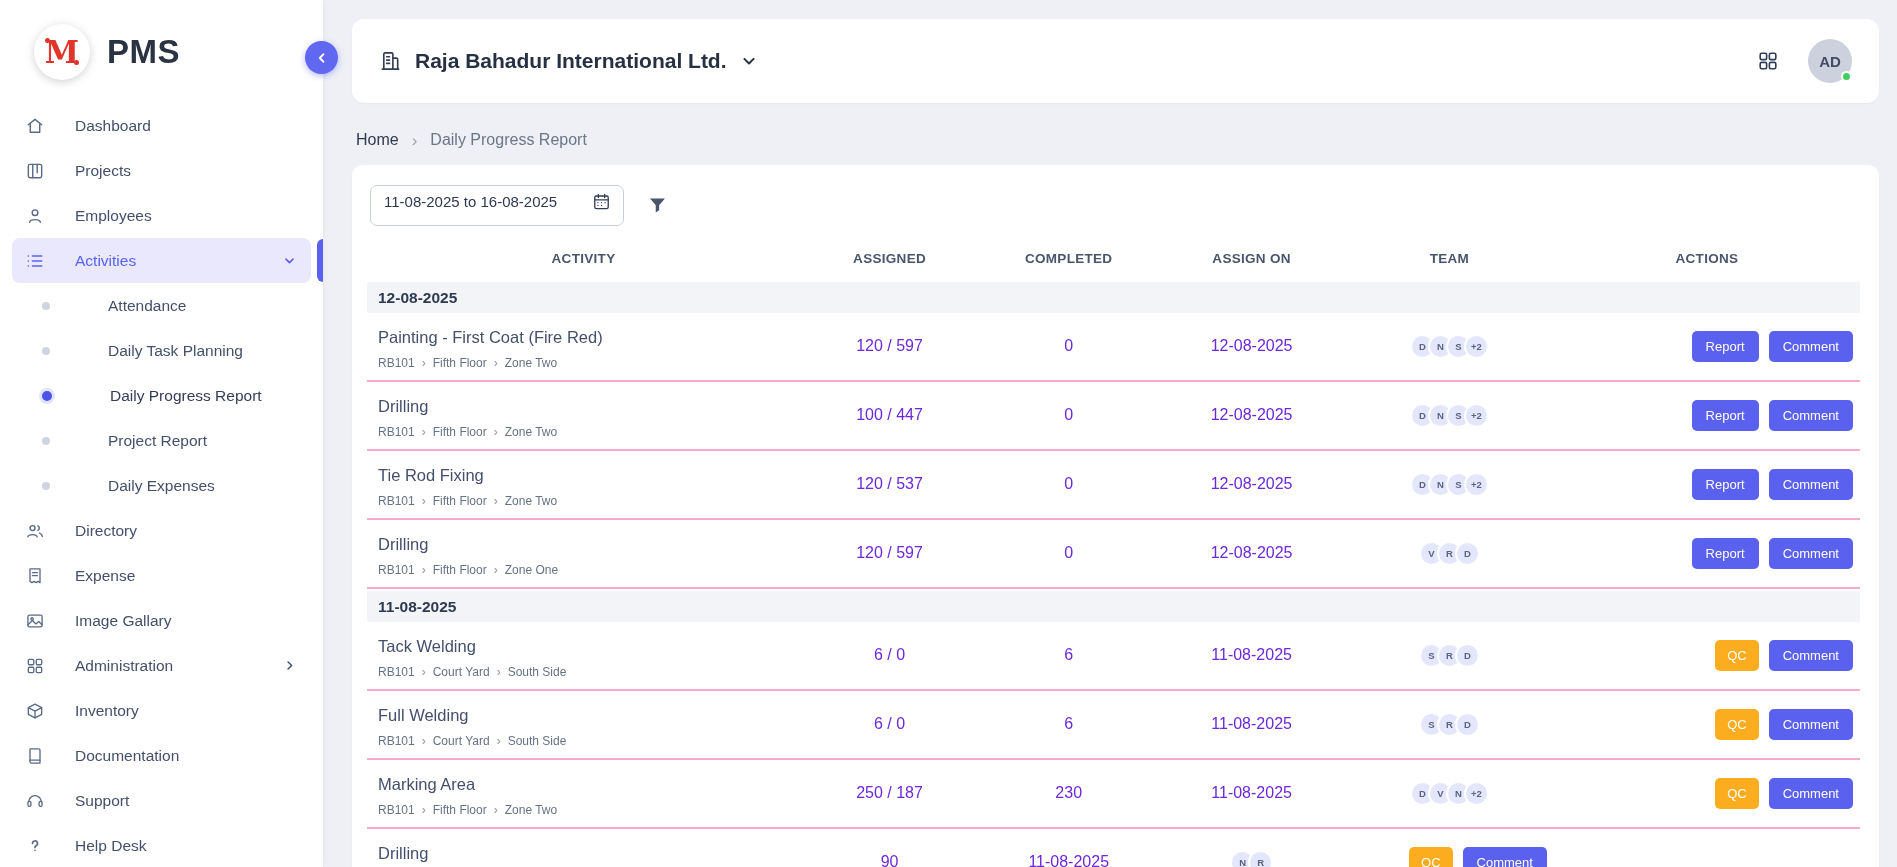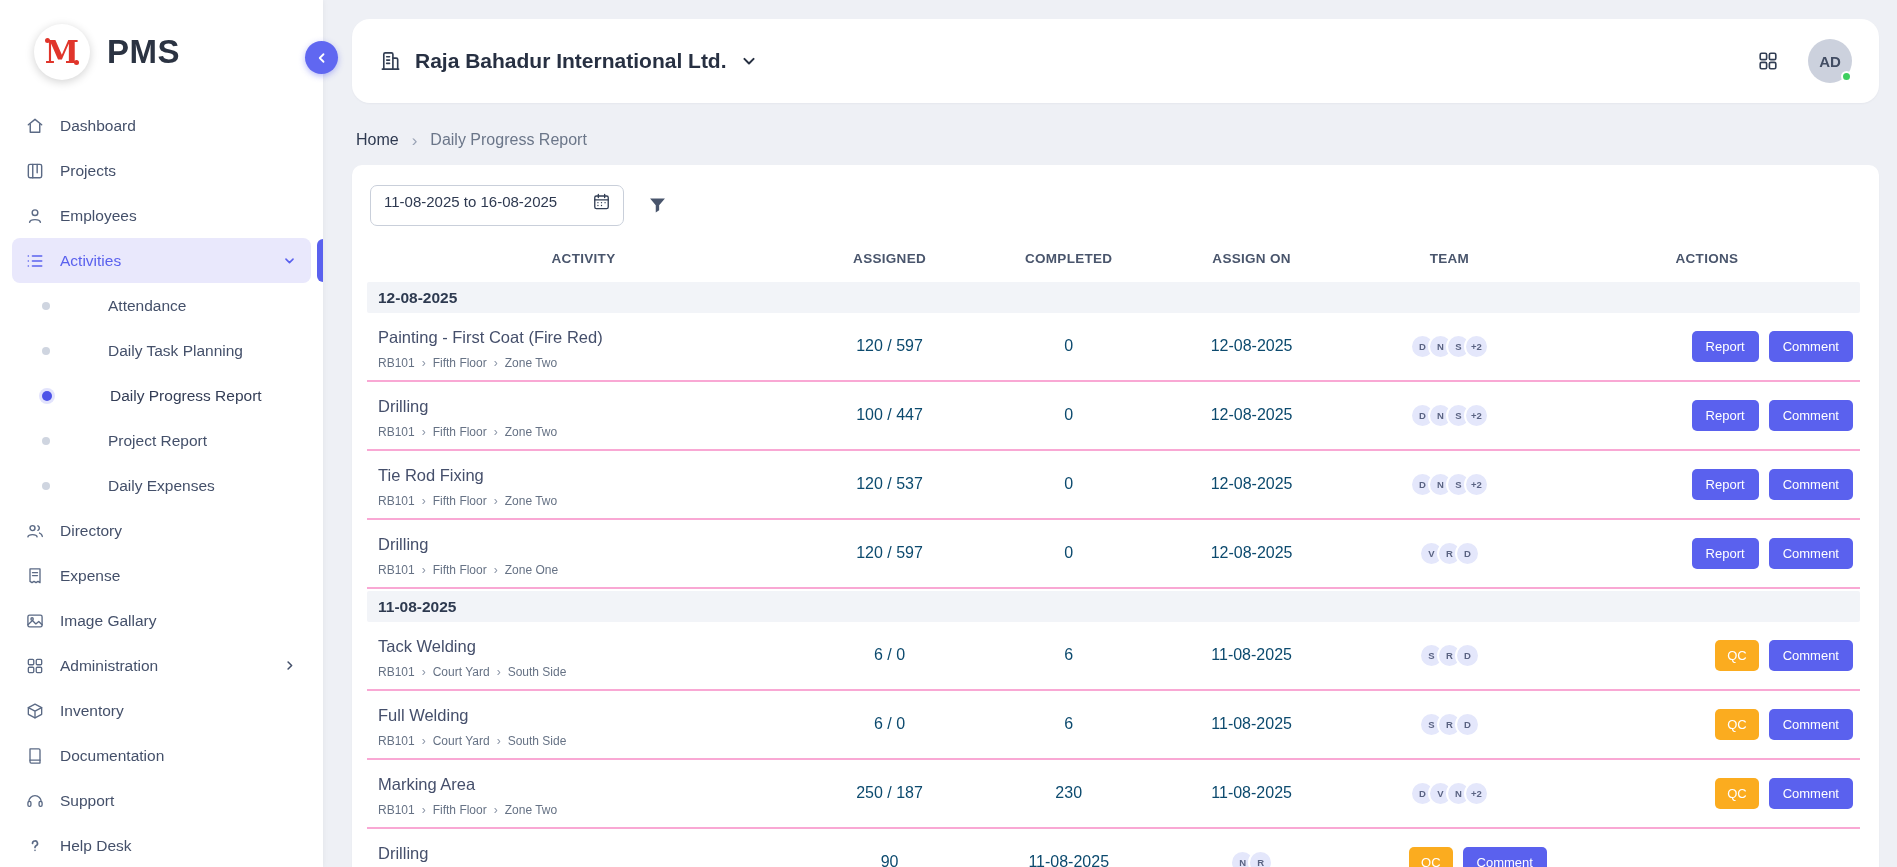--- a/index.html
+++ b/index.html
@@ -9,38 +9,38 @@
   
   .sidebar{position:absolute;left:0;top:0;width:323px;height:867px;background:#fff;z-index:5;box-shadow:0 0 6px rgba(16,24,40,.06)}
   .logo-row{height:103px;padding:0 0 0 34px;display:flex;align-items:center;gap:17px}
   .logo-mark{width:56px;height:56px;border-radius:50%;background:#fff;box-shadow:0 2px 10px rgba(0,0,0,.18);display:flex;align-items:center;justify-content:center;font-weight:700;font-size:31px;color:#e0352b;font-family:"DejaVu Serif",serif;position:relative}
   .logo-mark::before{content:"";position:absolute;left:11px;top:14px;width:5px;height:5px;border-radius:50%;background:#e0352b}
   .logo-mark::after{content:"";position:absolute;right:11px;bottom:15px;width:5px;height:5px;border-radius:50%;background:#e0352b}
   .logo-text{font-size:33px;font-weight:700;color:#2b3342;letter-spacing:.5px}
   .collapse-btn{position:absolute;left:305px;top:41px;width:33px;height:33px;border-radius:50%;background:#6067f1;border:none;color:#fff;z-index:10;display:flex;align-items:center;justify-content:center;cursor:pointer;box-shadow:0 2px 6px rgba(96,103,241,.45)}
   .collapse-btn svg{width:18px;height:18px}
   .nav{padding:0 12px}
-  .nav-item{height:45px;display:flex;align-items:center;gap:15px;padding:0 13px;border-radius:8px;color:#44506a;cursor:pointer}
+  .nav-item{height:45px;display:flex;align-items:center;gap:30px;padding:0 13px;border-radius:8px;color:#44506a;cursor:pointer}
   .nav-icon{width:20px;height:20px;color:#5b6a85;flex:none;display:flex}
   .nav-icon svg{width:20px;height:20px}
   .nav-label{font-size:15.5px}
   .nav-caret{margin-left:auto;width:17px;height:17px;display:flex;color:inherit}
   .nav-caret svg{width:17px;height:17px}
   .nav-item.active{background:#e9e8fc;color:#5a61ee}
   .nav-item.active .nav-icon{color:#5a61ee}
   .nav-sub{height:45px;display:flex;align-items:center;padding-left:30px;cursor:pointer}
   .sub-bullet{width:8px;height:8px;border-radius:50%;background:#cfd5e0;flex:none}
   .nav-sub.active .sub-bullet{background:#4d53e8;width:10px;height:10px;box-shadow:0 0 0 3px rgba(93,99,238,.18)}
   .sub-label{margin-left:58px;font-size:15.5px;color:#44506a}
   .nav-sub.active .sub-label{color:#333d56}
   .active-bar{position:absolute;right:0;top:239px;width:6px;height:43px;background:#5a61ee;border-radius:8px 0 0 8px}
 
   
   .main{position:absolute;left:323px;top:0;width:1574px;height:867px;padding:19px 18px 0 29px}
-  .topbar{height:84px;background:#fff;border-radius:18px;display:flex;align-items:center;padding:0 27px;box-shadow:0 1px 2px rgba(16,24,40,.04)}
+  .topbar{height:84px;background:#fff;border-radius:12px;display:flex;align-items:center;padding:0 27px;box-shadow:0 1px 2px rgba(16,24,40,.04)}
   .building-icon{width:23px;height:23px;color:#313d52;display:flex;margin-right:13px}
   .building-icon svg{width:23px;height:23px}
   .company{font-size:21px;font-weight:700;color:#273042}
   .company-caret{width:20px;height:20px;color:#273042;margin-left:12px;display:flex;cursor:pointer}
   .company-caret svg{width:20px;height:20px}
   .spacer{flex:1}
   .grid-icon{width:22px;height:22px;color:#323e54;display:flex;cursor:pointer}
   .grid-icon svg{width:22px;height:22px}
   .avatar{width:44px;height:44px;border-radius:50%;background:#ccd1dd;color:#424d63;display:flex;align-items:center;justify-content:center;font-size:15px;font-weight:700;margin-left:29px;position:relative;cursor:pointer}
   .status-dot{position:absolute;right:0;bottom:1px;width:11px;height:11px;border-radius:50%;background:#3ecf5f;border:2px solid #fff}
@@ -60,21 +60,21 @@
   .thead,.trow{display:grid;grid-template-columns:29% 12% 12% 12.5% 14% 20.5%}
   .thead{margin-top:10px;height:44px;align-items:center}
   .th{font-size:13.5px;font-weight:700;color:#49556c;letter-spacing:.3px;text-align:center}
   .g-row{background:#f2f4f8;height:31px;display:flex;align-items:center;padding:0 11px;border-radius:2px;margin-top:2px}
   .g-date{font-size:15.5px;font-weight:700;color:#2e3a50}
   .trow{padding:9px 0 10px;border-bottom:2px solid #f9a8d4}
   .c-activity{padding-left:11px}
   .act-name{font-size:16.5px;color:#454f6b;margin:6px 0 9px}
   .act-path{display:flex;align-items:center;gap:7px;font-size:12px;color:#667285}
   .p-sep{color:#8d97a9;font-size:12px;line-height:1}
-  .c-num{display:flex;align-items:center;justify-content:center;font-size:16px;color:#0c4a6e}
+  .c-num{display:flex;align-items:center;justify-content:center;font-size:16px;color:#6d28d9}
   .c-team{display:flex;align-items:center;justify-content:center}
   .chip{width:25px;height:25px;border-radius:50%;background:#e4e7fb;border:2px solid #fff;display:flex;align-items:center;justify-content:center;font-size:9.5px;font-weight:700;color:#5a6382;margin-left:-7px;cursor:default}
   .chip:first-child{margin-left:0}
   .c-actions{display:flex;align-items:center;justify-content:flex-end;gap:10px;padding-right:7px}
   .btn{border:none;border-radius:5px;color:#fff;font-size:13px;font-weight:500;padding:8px 14px;cursor:pointer;font-family:"Liberation Sans",sans-serif}
   .btn-indigo{background:#5a61ee}
   .btn-qc{background:#fbac1f;padding:8px 12px}
 </style>
 </head>
 <body>

